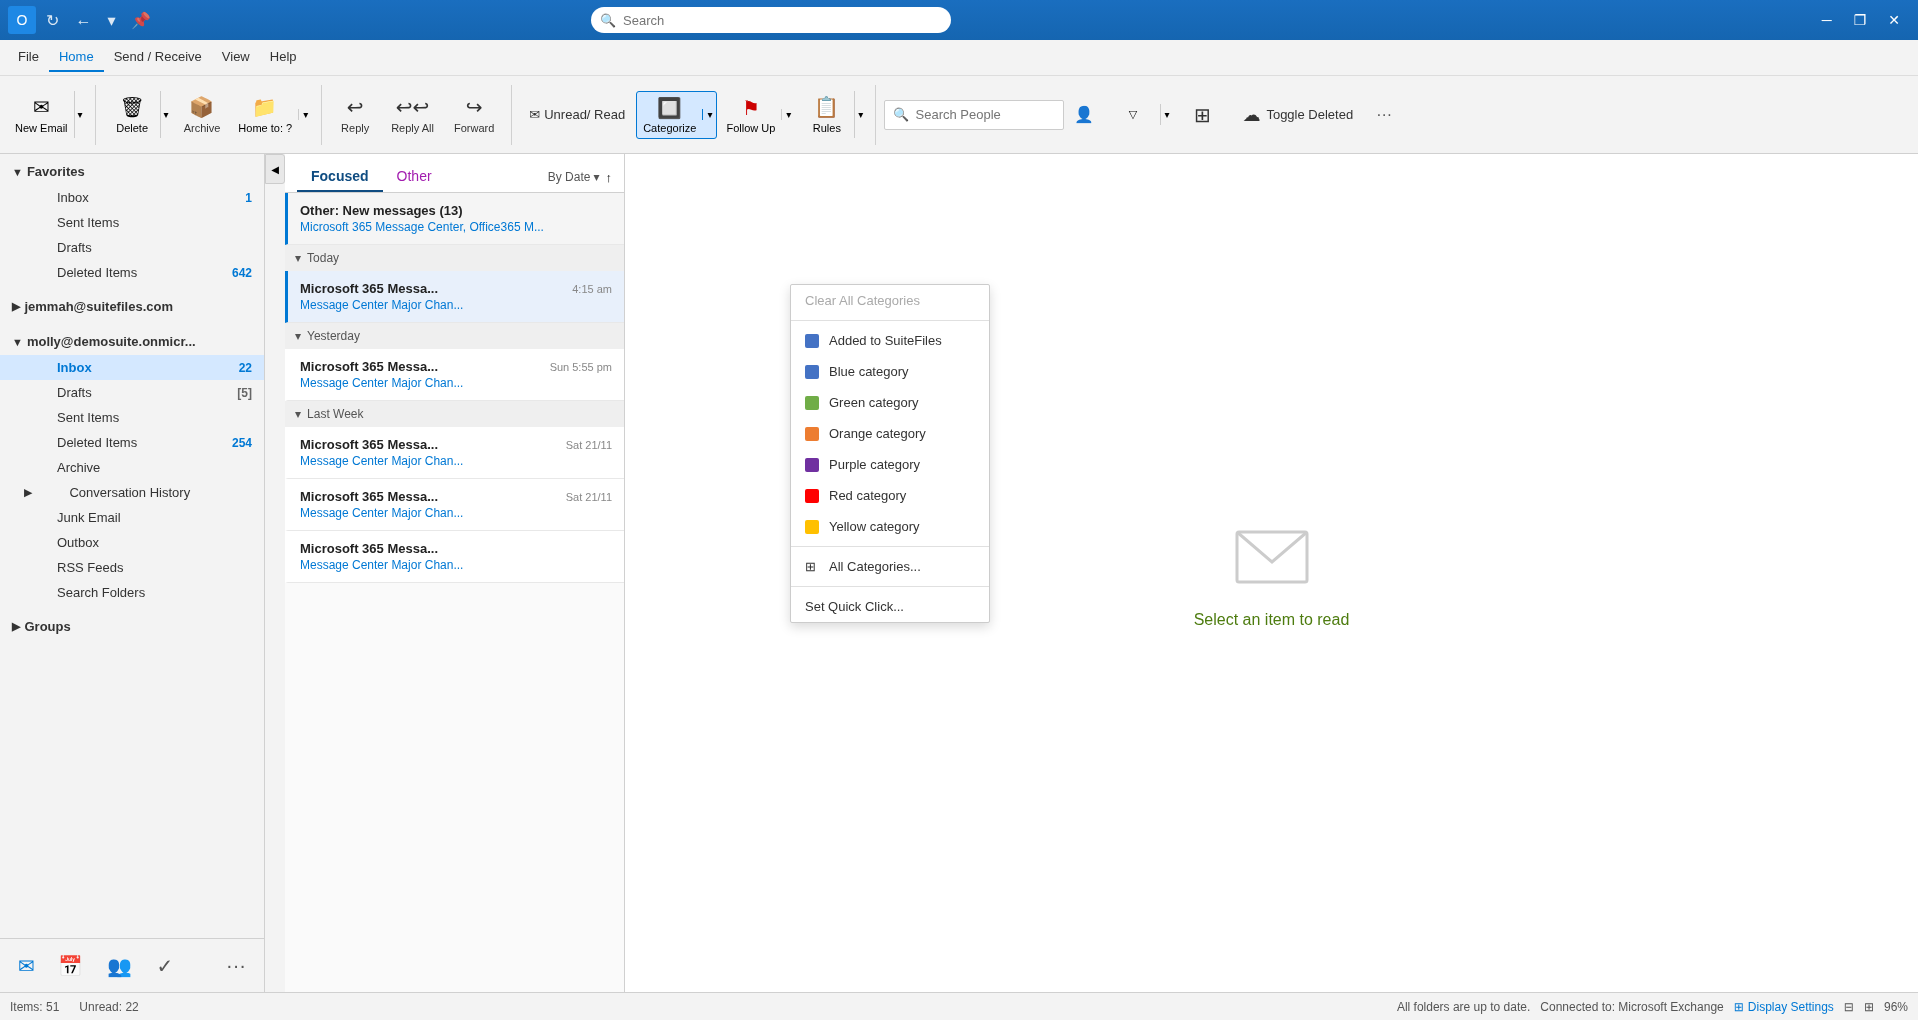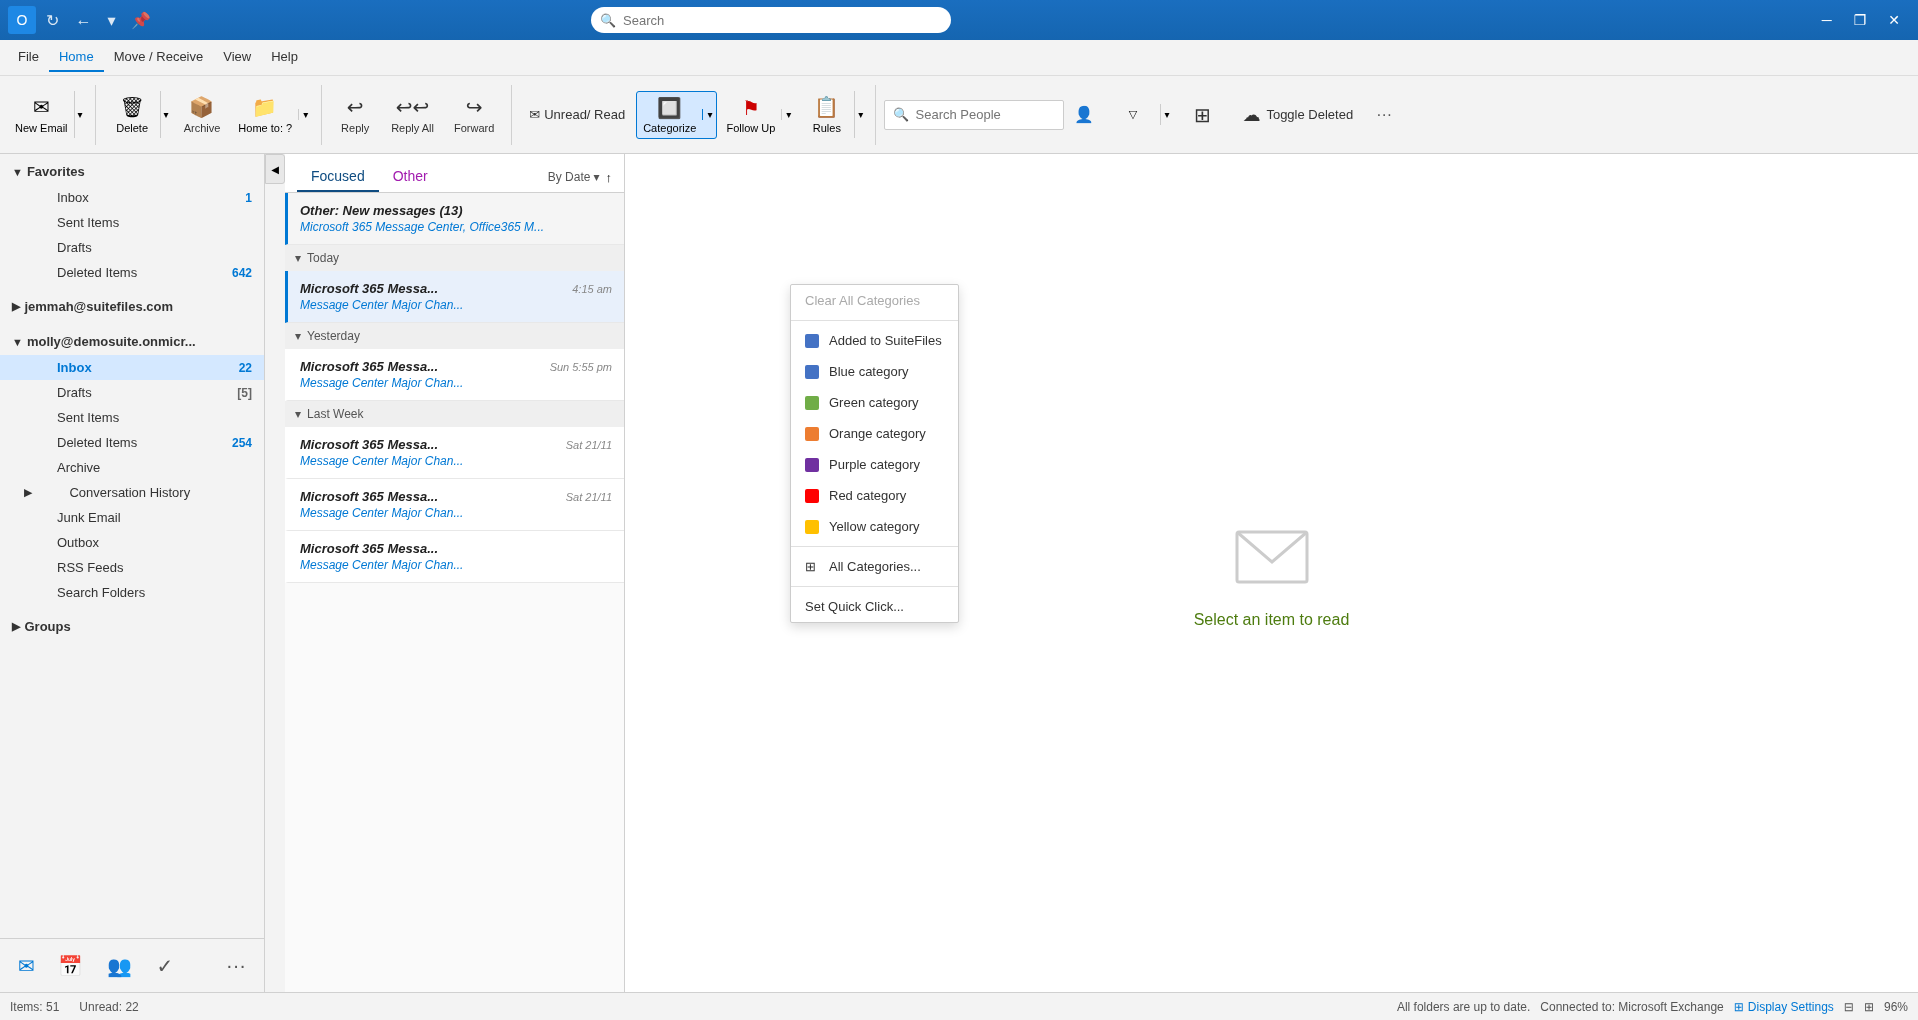--- a/index.html
+++ b/index.html
@@ -197,40 +197,39 @@
       border-bottom: 1px solid #d0d0d0;
       background: white;
     }
     .tab {
       padding: 6px 14px;
       font-size: 14px;
       cursor: pointer;
       border-bottom: 2px solid transparent;
       color: #a21caf;
     }
-    .tab.active { color: #0f4c81; font-weight: 400; border-bottom: 2px solid #0f4c81; }
+    .tab.active { color: #0f4c81; font-weight: 700; border-bottom: 2px solid #0f4c81; }
     .tab-spacer { flex: 1; }
     .sort-btn { display: flex; align-items: center; gap: 3px; font-size: 12px; color: #555; cursor: pointer; padding: 4px 6px; justify-content: center; }
 
     .message-section-header {
       display: flex;
       align-items: center;
       padding: 6px 10px;
       font-size: 12px;
       color: #555;
       background: #efefef;
       gap: 6px;
     }
     .message-item {
       padding: 10px 12px;
       border-bottom: 1px solid #e8e8e8;
       cursor: pointer;
       background: white;
       border-left: 3px solid transparent;
-      font-style: italic;
     }
     .message-item.selected { background: #e8f0fb; border-left-color: #0078d4; }
     .message-item.new-messages-header {
       background: #f5f5f5;
       border-left: 3px solid #0078d4;
     }
     .msg-sender { font-size: 13px; font-weight: 600; color: #222; }
     .msg-subject { font-size: 12px; color: #0078d4; margin-top: 2px; }
     .msg-time { font-size: 11px; color: #888; float: right; }
     .msg-top { display: flex; justify-content: space-between; align-items: center; }
@@ -246,21 +245,21 @@
       color: #888;
     }
     .reading-pane-icon { font-size: 60px; color: #ccc; margin-bottom: 10px; }
     .reading-pane-text { font-size: 16px; color: #4d7c0f; }
 
     
     .dropdown-menu {
       position: absolute;
       top: 130px;
       left: 790px;
-      width: 169px;
+      width: 200px;
       background: white;
       border: 1px solid #ccc;
       box-shadow: 0 4px 12px rgba(0,0,0,0.15);
       z-index: 100;
       border-radius: 2px;
     }
     .dropdown-item {
       display: flex;
       align-items: center;
       padding: 8px 14px;
@@ -358,21 +357,21 @@
   <div class="title-bar-right">
     <button class="win-btn">─</button>
     <button class="win-btn">❐</button>
     <button class="win-btn close">✕</button>
   </div>
 </div>
 
 <div class="menu-bar">
   <div class="menu-item">File</div>
   <div class="menu-item active">Home</div>
-  <div class="menu-item">Move / Receive</div>
+  <div class="menu-item">Send / Receive</div>
   <div class="menu-item">View</div>
   <div class="menu-item">Help</div>
 </div>
 
 <div class="ribbon">
 
   <div class="ribbon-split">
     <div class="ribbon-split-main">
       <span class="ribbon-btn-icon">✉</span>
       <span>New Email</span>

